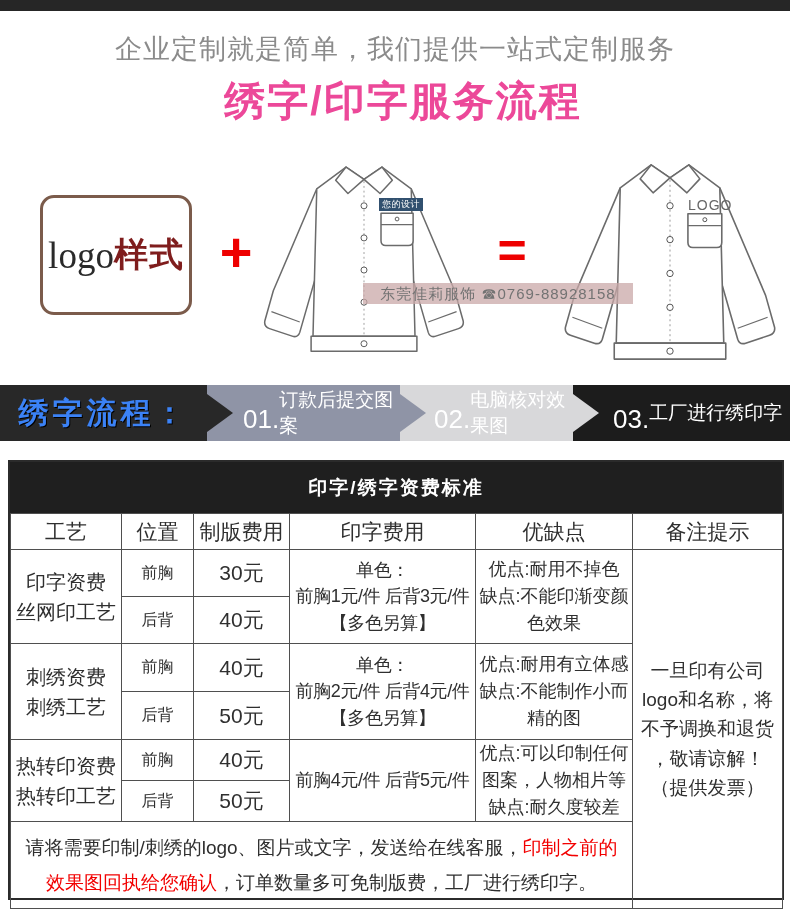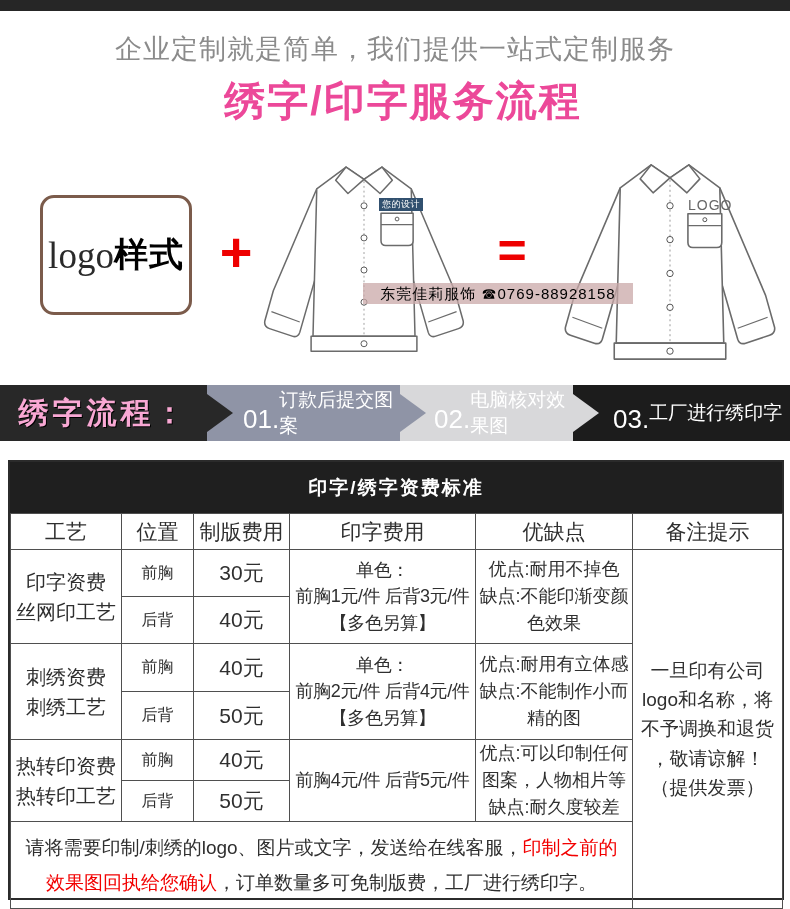--- a/index.html
+++ b/index.html
@@ -11,50 +11,50 @@
   .subtitle { position:absolute; left:0; top:31px; width:790px; text-align:center;
               font-size:27px; color:#8b8b8b; letter-spacing:1px; }
   .page-title { position:absolute; left:8px; top:74px; width:790px; text-align:center;
                 font-size:41px; font-weight:bold; color:#ec4899; letter-spacing:2px; }
 
   
   .logo-box { position:absolute; left:40px; top:195px; width:152px; height:120px;
               border:3px solid #7b5b4b; border-radius:14px; background:#fff;
               display:flex; align-items:center; justify-content:center; }
   .logo-serif { font-family:"Liberation Serif", serif; font-size:37px; color:#2a2a2a; }
-  .logo-bold  { font-size:34px; font-weight:bold; color:#000000; letter-spacing:1px; }
+  .logo-bold  { font-size:34px; font-weight:bold; color:#7f1d1d; letter-spacing:1px; }
   .plus-sign  { position:absolute; left:211px; top:219px; width:50px; text-align:center;
                 font-size:56px; font-weight:bold; color:#ee0000; }
   .equals-sign{ position:absolute; left:488px; top:222px; width:48px; text-align:center;
                 font-size:50px; font-weight:bold; color:#ee0000; }
   .shirt { position:absolute; }
   .shirt1 { left:250px; top:151px; width:228px; height:222px; }
   .shirt2 { left:550px; top:148px; width:240px; height:234px; }
   .design-tag { position:absolute; left:379px; top:198px; background:#31506f; color:#fff;
                 font-size:9px; line-height:13px; padding:0 3px; letter-spacing:0.5px; }
   .logo-mark  { position:absolute; left:688px; top:197px; width:36px; text-align:center;
                 font-size:14px; color:#666; letter-spacing:1px; }
   .watermark  { position:absolute; left:363px; top:283px; width:270px; height:21px;
-                background:rgba(201,168,168,0.75); color:#000000; font-size:15px;
+                background:rgba(201,168,168,0.75); color:#737373; font-size:15px;
                 line-height:21px; text-align:center; letter-spacing:1px; }
 
   
   .banner { position:absolute; left:0; top:385px; width:790px; height:56px; }
   .seg { position:absolute; top:0; height:56px; display:flex; align-items:center; }
   .seg .tip { position:absolute; left:100%; top:50%; transform:translateY(-50%);
               width:0; height:0; border-top:19px solid transparent;
               border-bottom:19px solid transparent; }
   .seg1 { left:0; width:207px; background:#282828; z-index:4; justify-content:center; }
   .seg1 .tip { border-left:26px solid #282828; }
   .seg2 { left:207px; width:193px; background:#8f94a6; z-index:3; padding-left:36px; }
   .seg2 .tip { border-left:26px solid #8f94a6; }
   .seg3 { left:400px; width:173px; background:#d8d8da; z-index:2; padding-left:34px; }
   .seg3 .tip { border-left:26px solid #d8d8da; }
   .seg4 { left:573px; width:217px; background:#1c1c1c; z-index:1; padding-left:40px; }
-  .seg-title { color:#f9a8d4; font-size:30px; font-weight:bold; letter-spacing:4px;
+  .seg-title { color:#3b82f6; font-size:30px; font-weight:bold; letter-spacing:4px;
                text-shadow:1px 1px 0 #000; }
   .step-num { color:#fff; font-size:26px;margin-top:12px; }
   .step-label { color:#fff; font-size:19px; }
 
   
   .table-wrap { position:absolute; left:8px; top:460px; width:776px; height:440px;
                 border:2px solid #2b2b2b; background:#fff; }
   .table-title { height:51px; background:#1f1f1f; color:#fff; font-size:19px;
                  font-weight:bold; text-align:center; line-height:51px; letter-spacing:2px; }
   table.price { border-collapse:collapse; width:100%; table-layout:fixed; }

